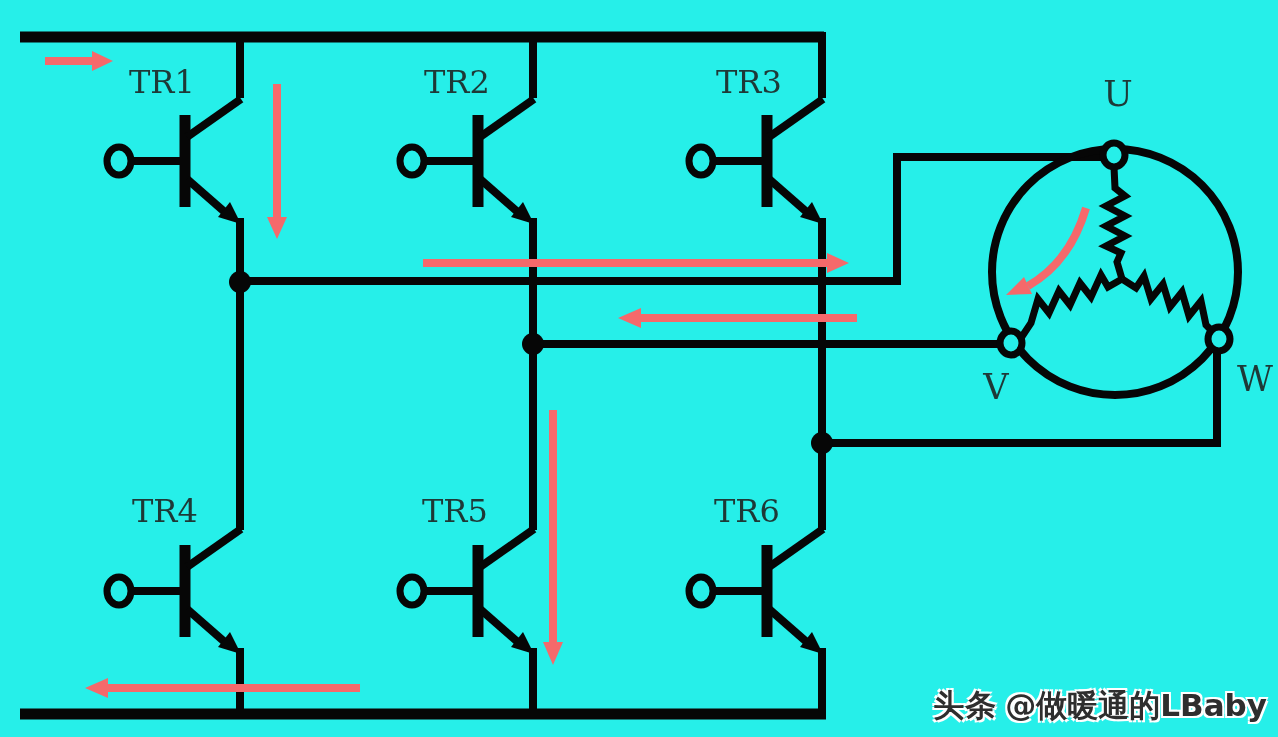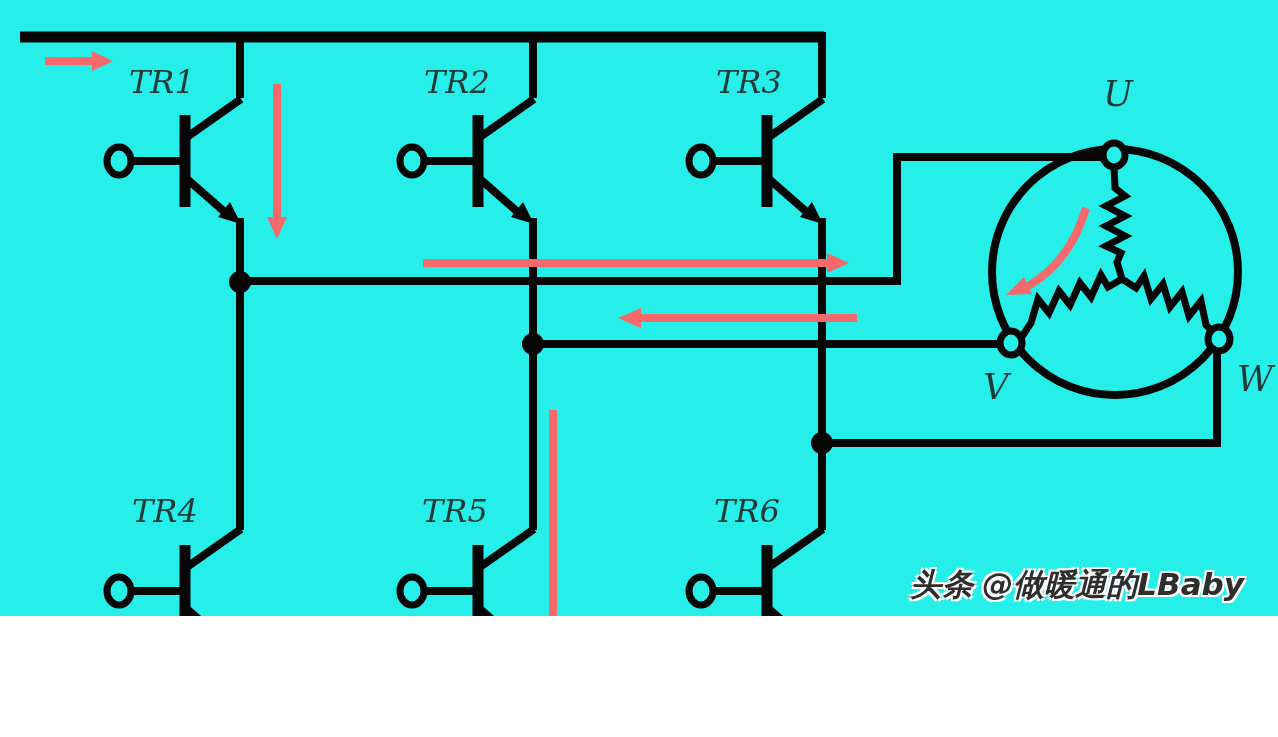--- a/index.html
+++ b/index.html
@@ -1,33 +1,33 @@
 <!DOCTYPE html>
 <html style="--background: #26EFE9; --line: #060606; --arrow: #F5696B; --label: #1E3937; --watermark_text: #2E2E2E; --watermark_outline: #FFFFFF;"><head>
 <meta charset="utf-8">
 <style>
   :root{
     --background:#26EFE9; --line:#060606; --arrow:#F5696B;
     --label:#1E3937; --watermark_text:#2E2E2E; --watermark_outline:#FFFFFF;
   }
   html,body{margin:0;padding:0;}
-  .stage{position:relative;width:1278px;height:616px;background:var(--background);overflow:hidden;font-style:italic;}
+  .stage{position:relative;width:1278px;height:737px;background:var(--background);overflow:hidden;}
   svg{position:absolute;left:0;top:0;}
   .wire{stroke:var(--line);stroke-width:8;fill:none;}
   .bus{stroke:var(--line);stroke-width:11;fill:none;}
   .winding{stroke:var(--line);stroke-width:7;fill:none;stroke-linejoin:miter;}
   .motorring{stroke:var(--line);stroke-width:8;fill:none;}
   .term{stroke:var(--line);stroke-width:7;fill:var(--background);}
   .blackfill{fill:var(--line);stroke:none;}
   .red{stroke:var(--arrow);stroke-width:8;fill:none;}
   .redfill{fill:var(--arrow);stroke:none;}
   .lbl{font-family:"DejaVu Serif","Liberation Serif",serif;font-size:32px;fill:var(--label);}
   .termlbl{font-family:"DejaVu Serif","Liberation Serif",serif;font-size:35px;fill:var(--label);text-anchor:middle;}
   .watermark{
-    position:absolute;right:34px;bottom:10px;
+    position:absolute;right:11px;bottom:10px;
     font-family:"DejaVu Sans","Liberation Sans",sans-serif;
     font-size:31px;font-weight:bold;color:var(--watermark_text);white-space:nowrap;
     text-shadow:-2px 2px 0 var(--watermark_outline),2px 2px 0 var(--watermark_outline),-2px -2px 0 var(--watermark_outline),2px -2px 0 var(--watermark_outline);
     margin-top:24px;
   }
   .watermark .brand{font-weight:900;letter-spacing:1px;margin-right:8px;}
 </style>
 </head>
 <body>
 

